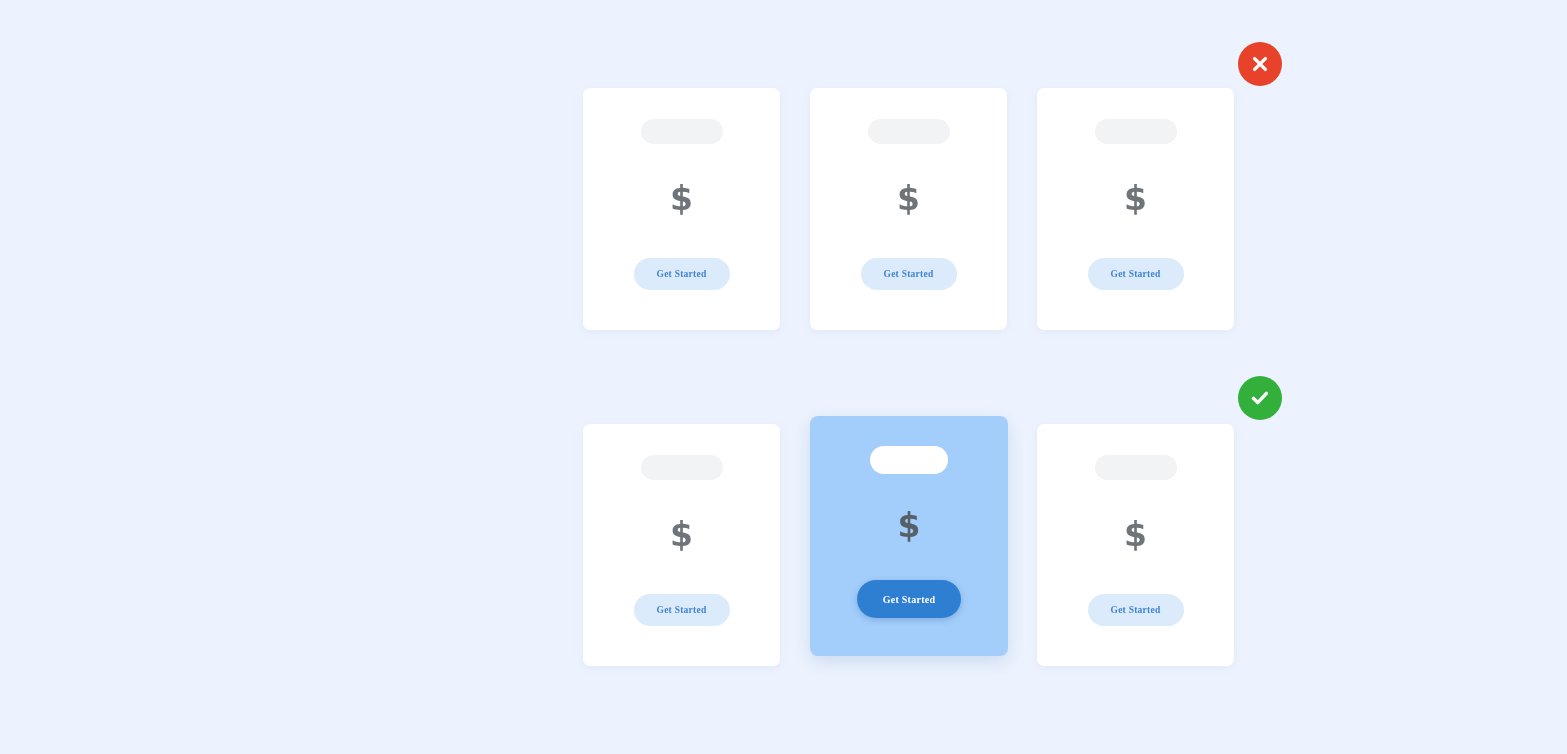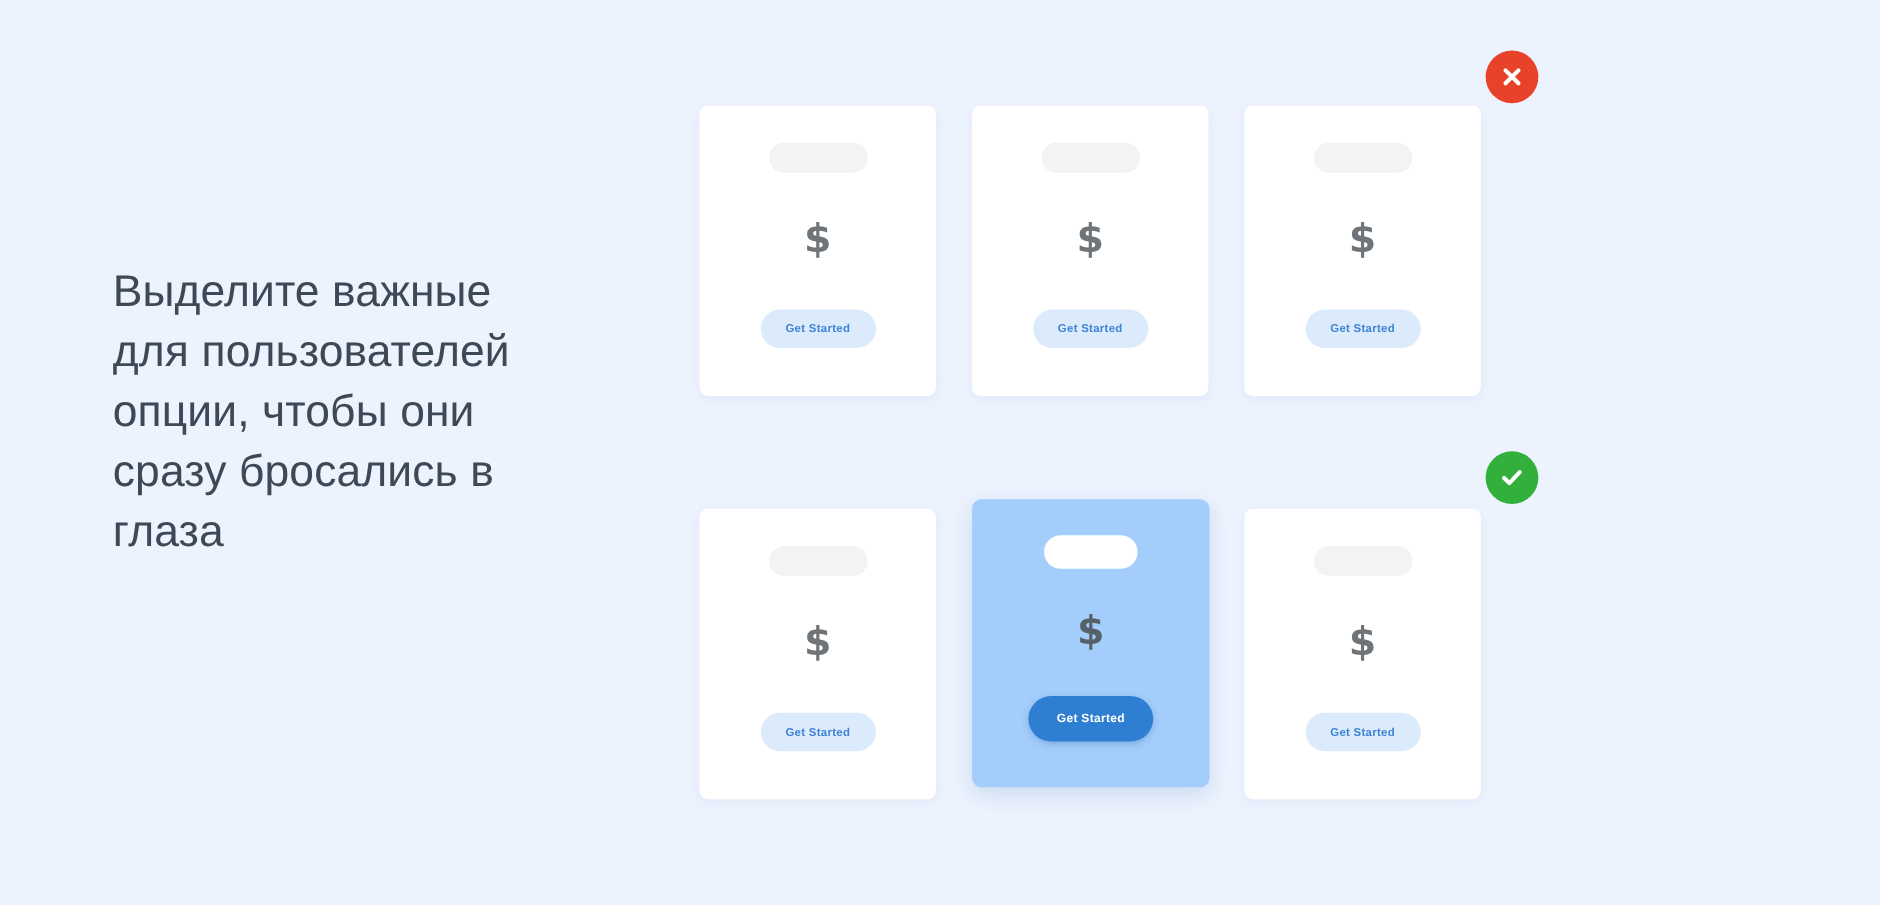--- a/index.html
+++ b/index.html
@@ -122,21 +122,21 @@
     color: #3f83d4;
     font-size: 9.5px;
     font-weight: 700;
     letter-spacing: 0.25px;
     display: flex;
     align-items: center;
     justify-content: center;
     margin-bottom: 40px;
     border: none;
     padding: 0;
-    font-family: Liberation Sans, sans-serif;
+    font-family: Liberation Serif, serif;
     cursor: pointer;
   }
   .card.featured .cta {
     width: 104px;
     height: 38px;
     border-radius: 19px;
     background: #2e7fd1;
     color: #ffffff;
     font-size: 10px;
     margin-bottom: 38px;
@@ -163,25 +163,20 @@
     top: 376px;
     background: #33b03c;
   }
   .badge svg { display: block; }
 </style>
 </head>
 <body>
 
 <div id="stage">
 
-  <div id="headline">Выделите важные
-для пользователей
-опции, чтобы они
-сразу бросались в
-глаза</div>
 
   <div id="cards">
 
     <div class="row row-top">
 
       <div class="card col0">
         <div class="title-skeleton"></div>
         <div class="price">$</div>
         <button class="cta">Get Started</button>
       </div>

